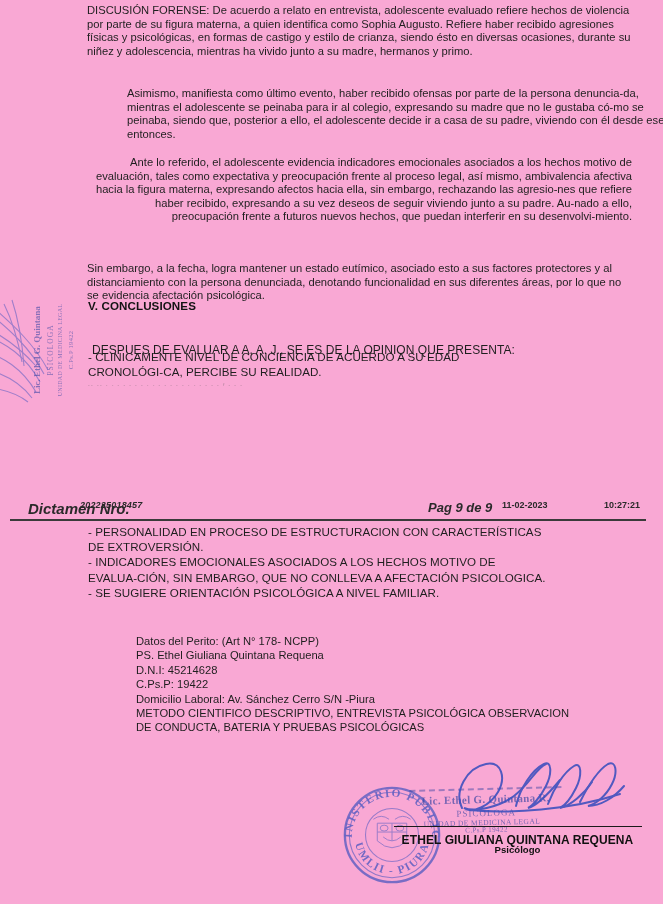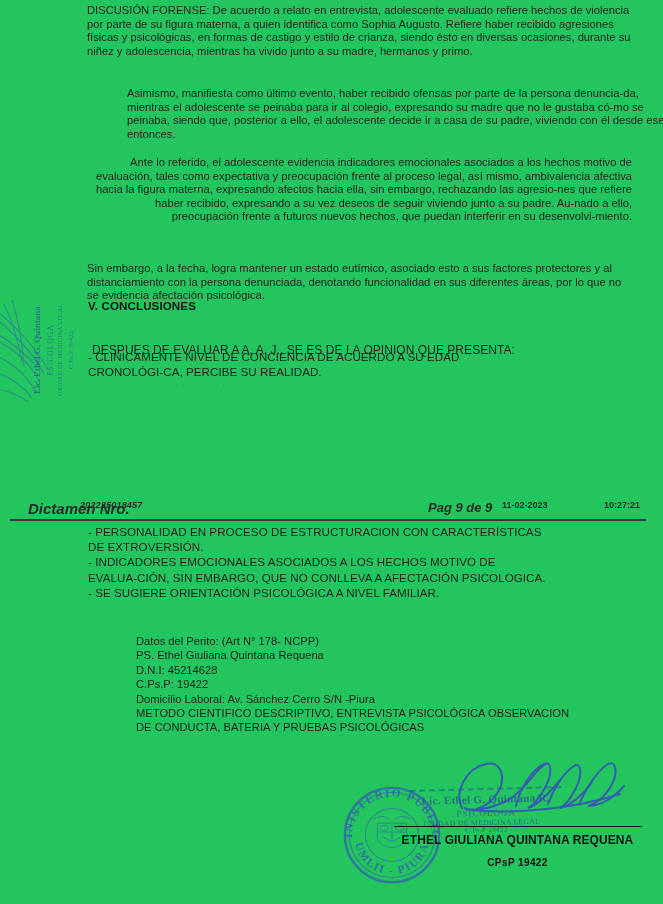--- a/index.html
+++ b/index.html
@@ -9,21 +9,21 @@
     background: #ffffff;
   }
   body {
     font-family: "Liberation Sans", sans-serif;
     color: #1c1c1c;
   }
   #page {
     position: relative;
     width: 663px;
     height: 904px;
-    background: #22c55e;
+    background: #f9a8d4;
     overflow: hidden;
   }
 
   
   .para {
     position: absolute;
     left: 87px;
     width: 545px;
     font-size: 11.2px;
     line-height: 13.55px;
@@ -448,16 +448,16 @@
         <path d="M108,52 C114,36 124,20 134,14 C142,9 142,24 136,36 C130,48 124,54 120,56
                  C130,54 144,42 152,30"></path>
         <path d="M140,50 C148,34 158,18 168,12 C176,8 178,20 172,32
                  C166,44 156,52 148,54 C160,54 174,46 184,34"></path>
         <path d="M30,58 C70,62 130,58 180,42"></path>
       </g>
     </svg>
 
     <div class="sig-line"></div>
     <div class="sig-name">ETHEL GIULIANA QUINTANA REQUENA</div>
-    <div class="sig-cps">CPsP  19422</div>
+    <div class="sig-role">Psicólogo</div>
   </div>
 
 </div>
 
 </body></html>

